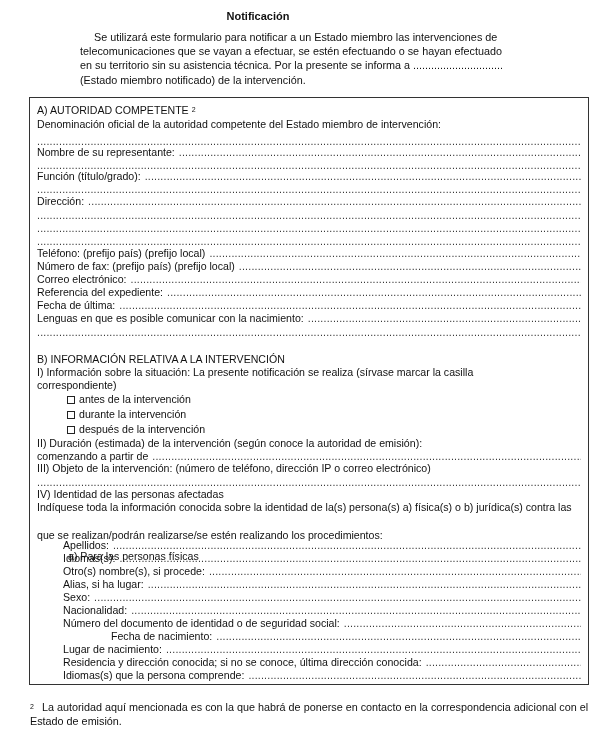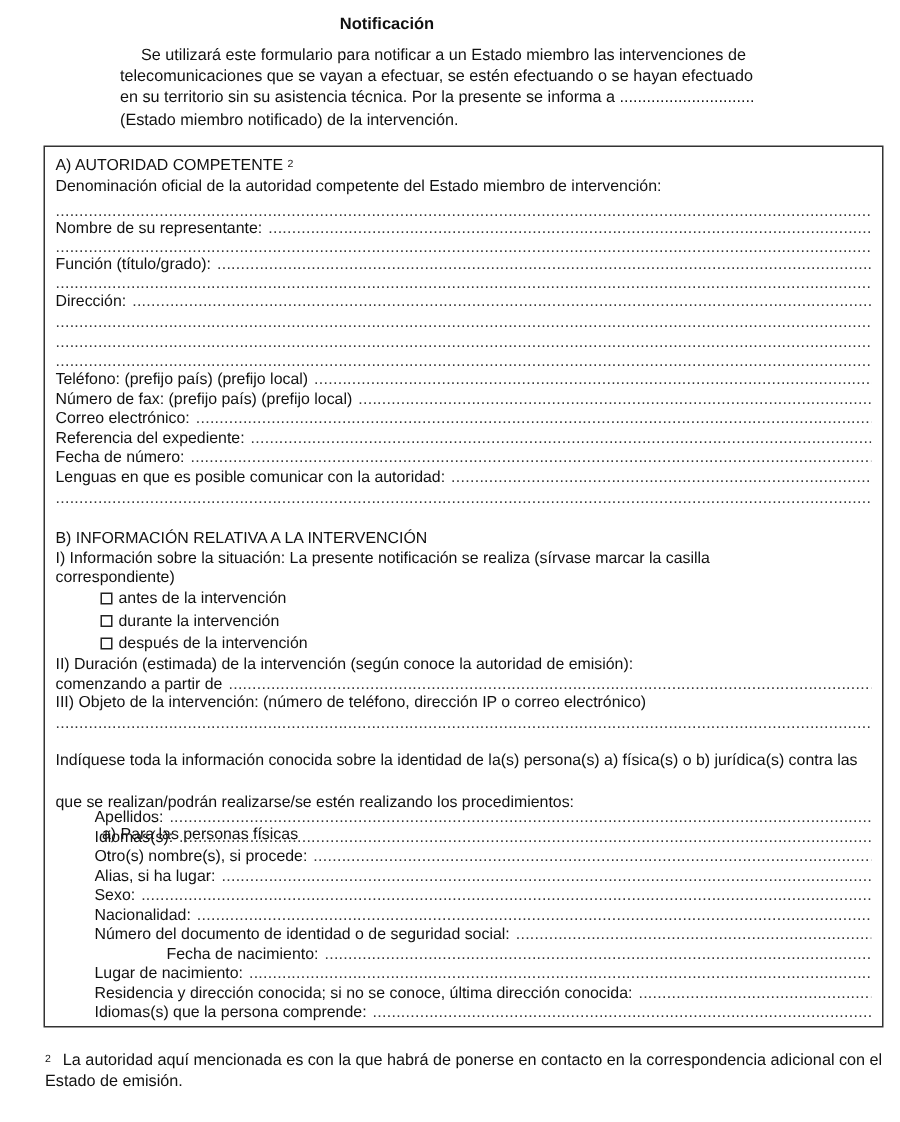--- a/index.html
+++ b/index.html
@@ -85,25 +85,25 @@
     </div>
   <div class="row" style="top:175px;">
       <span class="lbl">Correo electrónico:</span>
       <span class="dots"></span>
     </div>
   <div class="row" style="top:188px;">
       <span class="lbl">Referencia del expediente:</span>
       <span class="dots"></span>
     </div>
   <div class="row" style="top:201px;">
-      <span class="lbl">Fecha de número:</span>
+      <span class="lbl">Fecha de última:</span>
       <span class="dots"></span>
     </div>
   <div class="row" style="top:214px;">
-      <span class="lbl">Lenguas en que es posible comunicar con la autoridad:</span>
+      <span class="lbl">Lenguas en que es posible comunicar con la nacimiento:</span>
       <span class="dots"></span>
     </div>
   <div class="row" style="top:228px;">
       <span class="dots"></span>
     </div>
 
   <div class="plain" style="top:255px;">B)   INFORMACIÓN RELATIVA A LA INTERVENCIÓN</div>
   <div class="plain" style="top:268px;">I)   Información sobre la situación: La presente notificación se realiza (sírvase marcar la casilla</div>
   <div class="plain" style="top:281px;">correspondiente)</div>
 
@@ -124,20 +124,21 @@
     </div>
   <div class="row" style="top:352px;">
       <span class="lbl">comenzando a partir de</span>
       <span class="dots"></span>
     </div>
   <div class="plain" style="top:364px;">III)   Objeto de la intervención: (número de teléfono, dirección IP o correo electrónico)</div>
   <div class="row" style="top:378px;">
       <span class="dots"></span>
     </div>
 
+  <div class="plain" style="top:390px;">IV)   Identidad de las personas afectadas</div>
   <div class="plain" style="top:403px;">Indíquese toda la información conocida sobre la identidad de la(s) persona(s) a) física(s) o b) jurídica(s) contra las</div>
   <div class="plain" style="top:416px;margin-top:15px;">que se realizan/podrán realizarse/se estén realizando los procedimientos:</div>
   <div class="plain ind" style="top:452px; left:38px;">a)   Para las personas físicas</div>
 
   <div class="row ind" style="top:441px;">
       <span class="lbl">Apellidos:</span>
       <span class="dots"></span>
     </div>
   <div class="row ind" style="top:454px;">
       <span class="lbl">Idiomas(s):</span>

